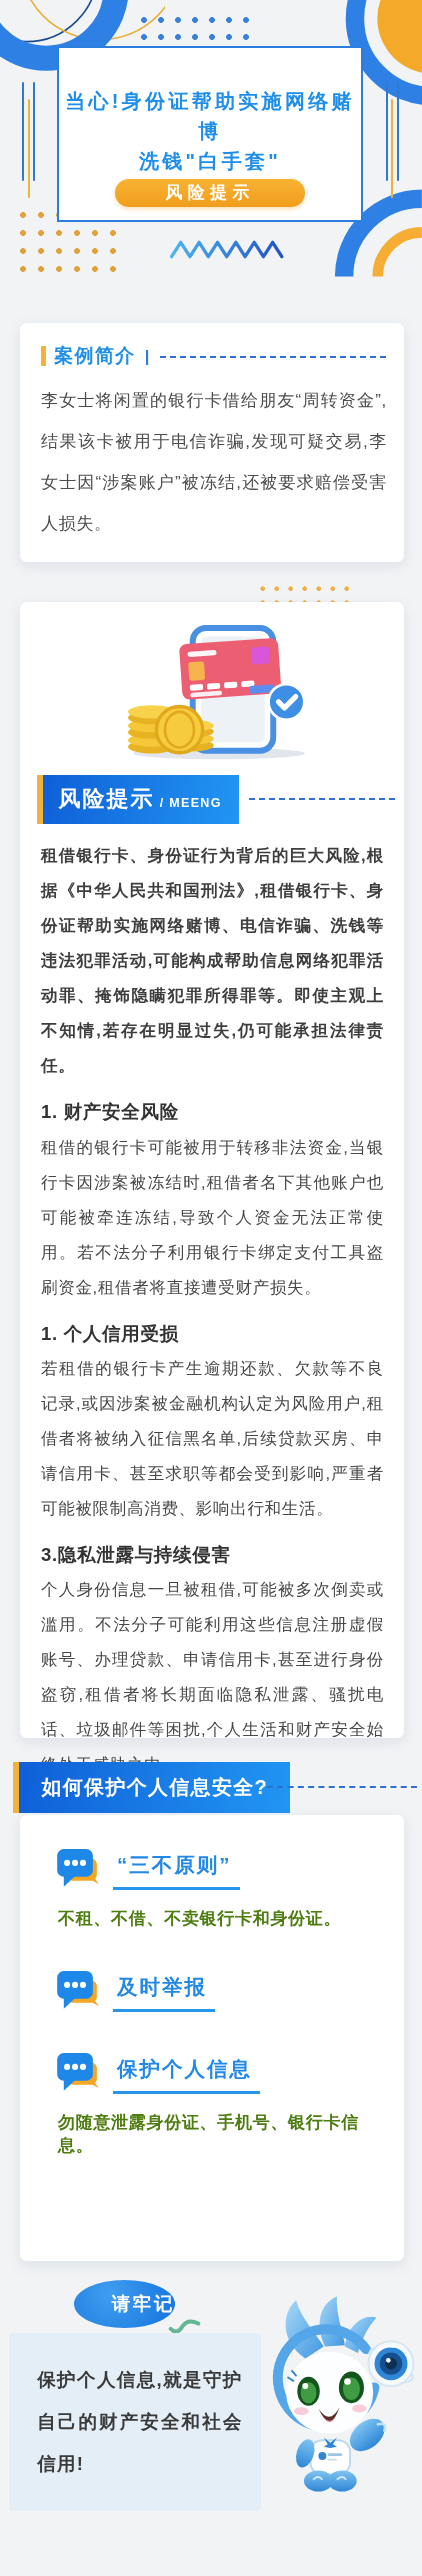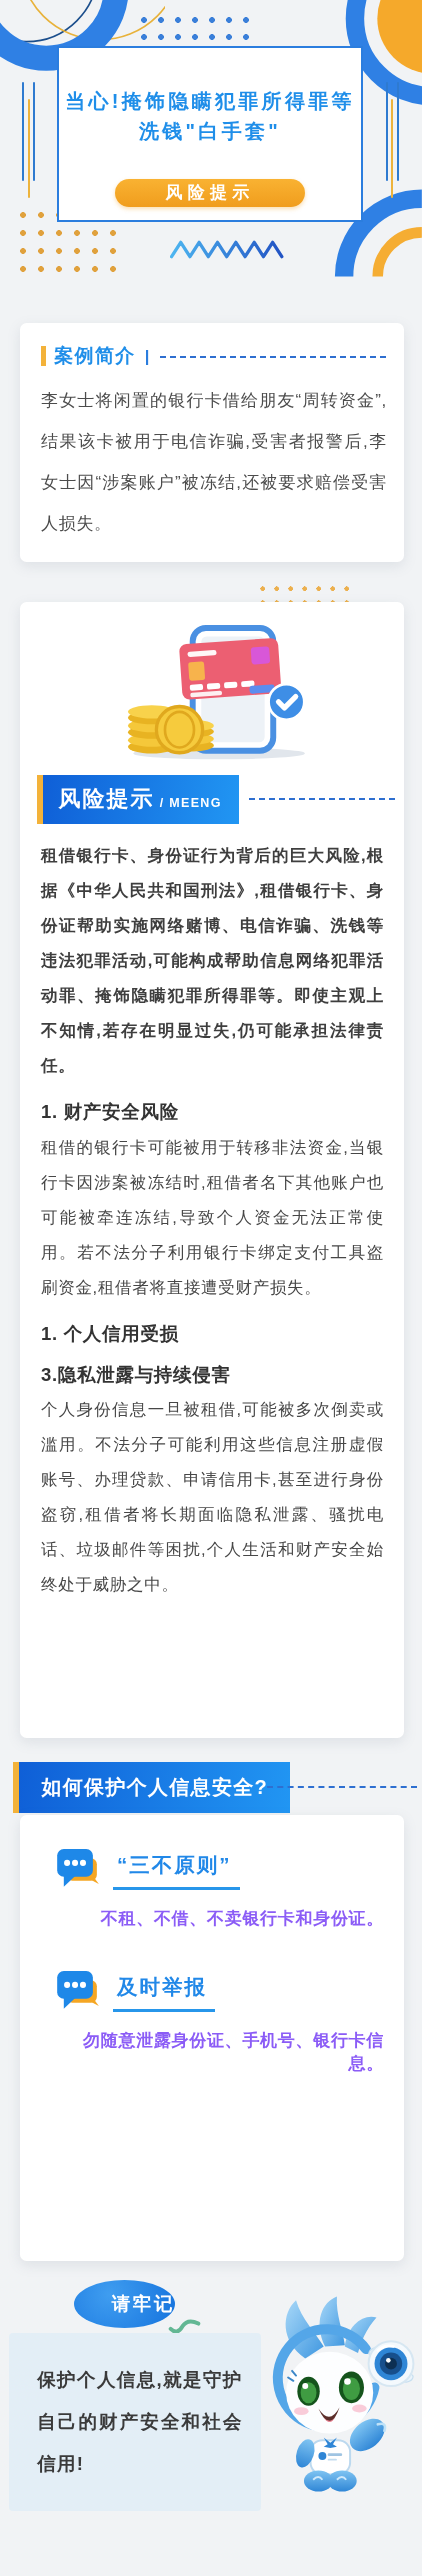--- a/index.html
+++ b/index.html
@@ -63,21 +63,21 @@
   .how-bar{width:6.6px;height:51px;background:#f3b23a;flex:none;}
   .how-box{height:51px;background:linear-gradient(100deg,#0f5fd7,#2196f3);display:flex;align-items:center;
     padding:0 22.4px;}
   .how-title{color:#fff;font-size:20px;font-weight:bold;letter-spacing:1.3px;white-space:nowrap;}
   .how-dash{position:absolute;left:267px;top:1786px;width:150px;border-top:2px dashed #2e6fd0;}
 
   
   .tip-head{display:flex;align-items:flex-end;margin-left:37px;}
   .tip-title{margin-left:12px;padding:0 8px 8px 4px;border-bottom:3.3px solid #2796ea;font-size:20.5px;
     font-weight:bold;color:#2188e8;letter-spacing:2px;}
-  .tip-body{margin:17px 20px 0 38px;font-size:17px;color:#8b5cf6;font-weight:bold;letter-spacing:0.7px;text-align:right;}
+  .tip-body{margin:17px 20px 0 38px;font-size:17px;color:#4d7c0f;font-weight:bold;letter-spacing:0.7px;}
 
   
   .remember-badge{position:absolute;left:74px;top:2280px;width:101px;height:48px;border-radius:50%;
     background:radial-gradient(circle at 35% 30%,#3f9df0,#1472dd);color:#fff;font-size:18.5px;
     font-weight:bold;letter-spacing:2.6px;text-align:right;line-height:48px;}
   .footer-box{position:absolute;left:9.2px;top:2333px;width:252px;height:178px;background:#e3eef6;
     border-radius:4px;box-sizing:border-box;padding:26px 18.5px 0 28px;font-size:18.5px;font-weight:bold;
     color:#3a3a3a;line-height:42px;letter-spacing:1.3px;text-align:justify;}
 </style>
 </head>
@@ -104,21 +104,21 @@
 
   <div class="vl" style="left:22.4px;top:82px;background:#2e7ad0"></div>
   <div class="vl" style="left:28px;top:99px;background:#edb33c"></div>
   <div class="vl" style="left:33px;top:82px;background:#2e7ad0"></div>
   <div class="vl" style="left:386px;top:82px;background:#2e7ad0"></div>
   <div class="vl" style="left:391px;top:99px;background:#edb33c"></div>
   <div class="vl" style="left:397px;top:82px;background:#2e7ad0"></div>
 
   <div class="title-card">
     <div class="title-text">
-      <div>当心!掩饰隐瞒犯罪所得罪等</div>
+      <div>当心!身份证帮助实施网络赌博</div>
       <div>洗钱"白手套"</div>
     </div>
     <div class="risk-pill">风险提示</div>
   </div>
 
   <svg class="abs" style="left:170px;top:239px" width="116" height="21" viewBox="0 0 176 32">
     <defs>
       <linearGradient id="zg" x1="0" y1="0" x2="1" y2="0">
         <stop offset="0" stop-color="#4db5f0"></stop>
           <stop offset="1" stop-color="#2253c4"></stop>
@@ -127,21 +127,21 @@
     <polyline points="2,27 16,5 30,27 44,5 58,27 72,5 86,27 100,5 114,27 128,5 142,27 156,5 170,27" fill="none" stroke="url(#zg)" stroke-width="5" stroke-linejoin="round" stroke-linecap="round"></polyline>
   </svg>
 
   <div class="card" style="left:20px;top:323px;width:384px;height:239px;">
     <div class="sec-head">
       <div class="head-bar"></div>
       <div class="sec-title">案例简介</div>
       <div class="sec-pipe">|</div>
       <div class="dash"></div>
     </div>
-    <div class="case-body">李女士将闲置的银行卡借给朋友“周转资金”,结果该卡被用于电信诈骗,受害者报警后,李女士因“涉案账户”被冻结,还被要求赔偿受害人损失。</div>
+    <div class="case-body">李女士将闲置的银行卡借给朋友“周转资金”,结果该卡被用于电信诈骗,发现可疑交易,李女士因“涉案账户”被冻结,还被要求赔偿受害人损失。</div>
   </div>
 
   <div class="dots dots-orange-card"></div>
 
   <div class="card" style="left:20px;top:602px;width:384px;height:1136px;">
 
     <svg class="illu" width="251" height="136" viewBox="0 0 380 206">
       <ellipse cx="200" cy="196" rx="130" ry="9" fill="#e1e6ec"></ellipse>
 
       <rect x="160" y="6" width="122" height="186" rx="20" fill="#ffffff" stroke="#4a90e2" stroke-width="9"></rect>
@@ -188,20 +188,21 @@
       </div>
       <div class="banner-dash"></div>
     </div>
 
     <div class="risk-intro">租借银行卡、身份证行为背后的巨大风险,根据《中华人民共和国刑法》,租借银行卡、身份证帮助实施网络赌博、电信诈骗、洗钱等违法犯罪活动,可能构成帮助信息网络犯罪活动罪、掩饰隐瞒犯罪所得罪等。即使主观上不知情,若存在明显过失,仍可能承担法律责任。</div>
 
     <div class="item-title">1. 财产安全风险</div>
     <div class="item-body">租借的银行卡可能被用于转移非法资金,当银行卡因涉案被冻结时,租借者名下其他账户也可能被牵连冻结,导致个人资金无法正常使用。若不法分子利用银行卡绑定支付工具盗刷资金,租借者将直接遭受财产损失。</div>
 
     <div class="item-title">1. 个人信用受损</div>
+    <div class="item-body">若租借的银行卡产生逾期还款、欠款等不良记录,或因涉案被金融机构认定为风险用户,租借者将被纳入征信黑名单,后续贷款买房、申请信用卡、甚至求职等都会受到影响,严重者可能被限制高消费、影响出行和生活。</div>
 
     <div class="item-title">3.隐私泄露与持续侵害</div>
     <div class="item-body">个人身份信息一旦被租借,可能被多次倒卖或滥用。不法分子可能利用这些信息注册虚假账号、办理贷款、申请信用卡,甚至进行身份盗窃,租借者将长期面临隐私泄露、骚扰电话、垃圾邮件等困扰,个人生活和财产安全始终处于威胁之中。</div>
   </div>
 
   <div class="how-banner">
     <div class="how-bar"></div>
     <div class="how-box">
       <span class="how-title">如何保护个人信息安全?</span>
     </div>
@@ -230,20 +231,32 @@
         <polygon points="50,46 63,53 50,35" fill="#f5a623"></polygon>
         <rect x="0" y="0" width="54" height="42" rx="10" fill="#1e88e8"></rect>
         <polygon points="10,40 10,57 28,40" fill="#1e88e8"></polygon>
         <circle cx="15" cy="21" r="4.6" fill="#ffffff"></circle>
         <circle cx="27" cy="21" r="4.6" fill="#ffffff"></circle>
         <circle cx="39" cy="21" r="4.6" fill="#ffffff"></circle>
       </svg>
       <div class="tip-title">及时举报</div>
     </div>
 
+    <div class="tip-head" style="margin-top:41px;">
+      <svg width="44" height="41" viewBox="0 0 66 62">
+        <rect x="14" y="14" width="46" height="34" rx="9" fill="#f5a623"></rect>
+        <polygon points="50,46 63,53 50,35" fill="#f5a623"></polygon>
+        <rect x="0" y="0" width="54" height="42" rx="10" fill="#1e88e8"></rect>
+        <polygon points="10,40 10,57 28,40" fill="#1e88e8"></polygon>
+        <circle cx="15" cy="21" r="4.6" fill="#ffffff"></circle>
+        <circle cx="27" cy="21" r="4.6" fill="#ffffff"></circle>
+        <circle cx="39" cy="21" r="4.6" fill="#ffffff"></circle>
+      </svg>
+      <div class="tip-title">保护个人信息</div>
+    </div>
     <div class="tip-body">勿随意泄露身份证、手机号、银行卡信息。</div>
   </div>
 
   <div class="remember-badge">请牢记</div>
 
   <svg class="abs" style="left:168px;top:2317px" width="33" height="22.4" viewBox="0 0 50 34">
     <path d="M4 18 Q14 28 22 14 Q30 2 46 10" fill="none" stroke="#63b794" stroke-width="6" stroke-linecap="round"></path>
   </svg>
 
   <div class="footer-box">

